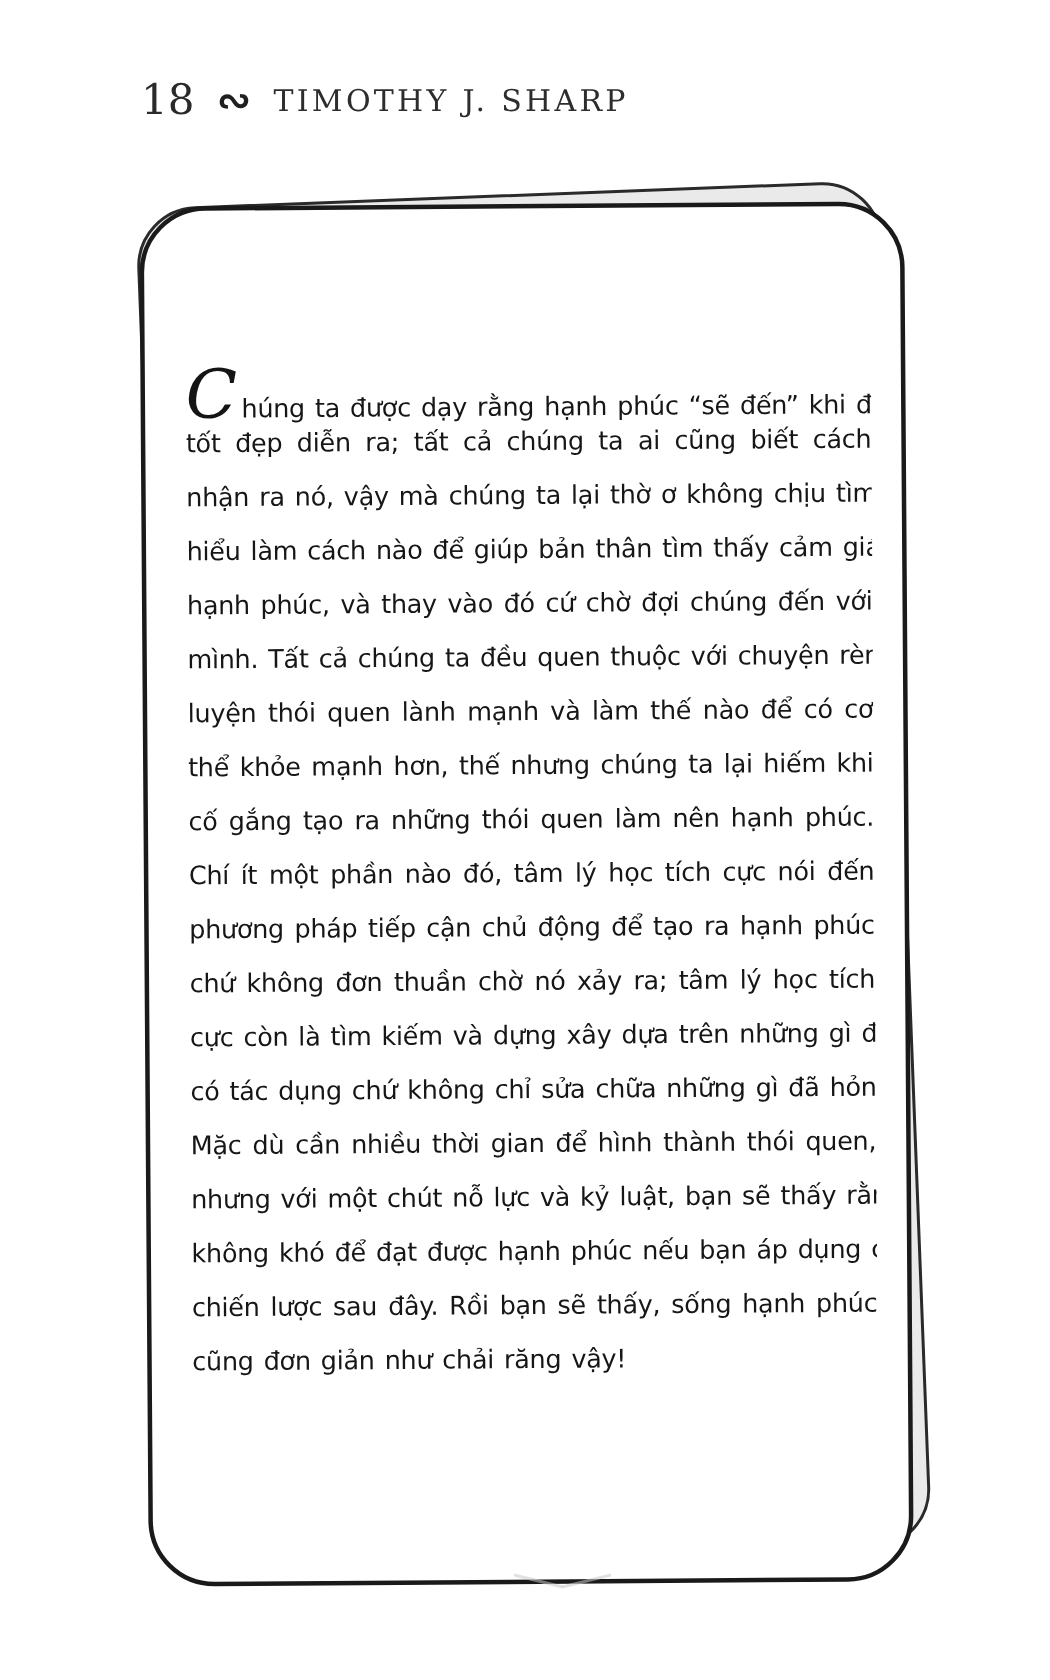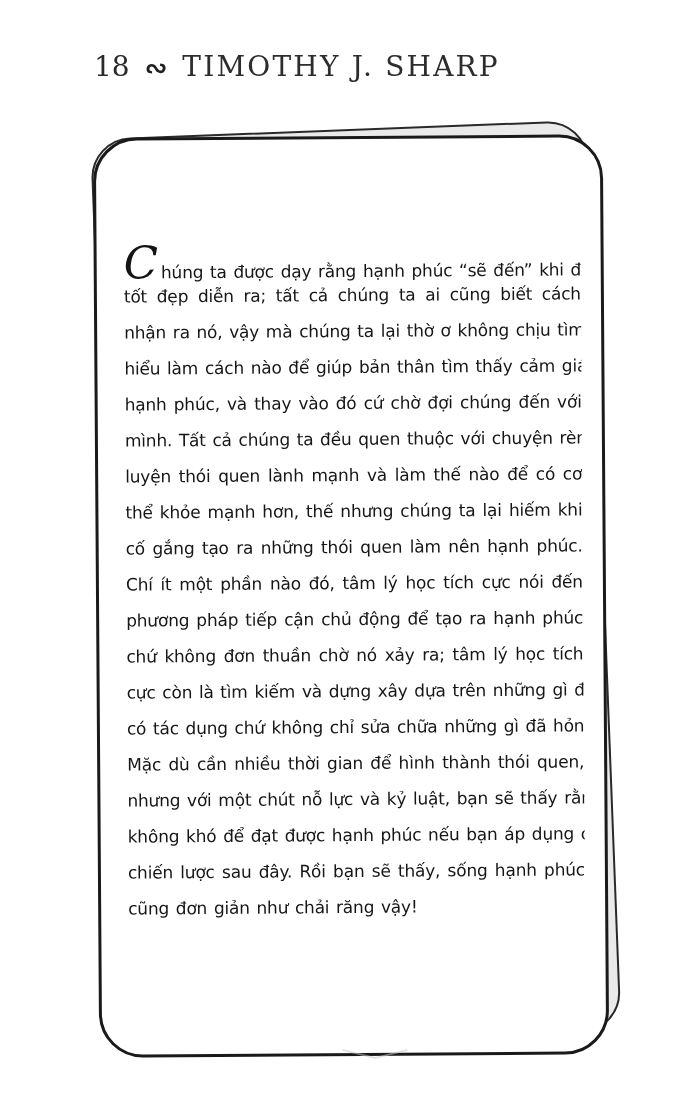--- a/index.html
+++ b/index.html
@@ -19,21 +19,21 @@
   .page-number {
     font-family:"DejaVu Serif", serif;
     font-size:28px; line-height:30px; color:#2a2a2a;
   }
   .ornament {
     font-size:27px; font-weight:bold; line-height:30px;
     transform:translateY(1px); color:#1f1f1f;
   }
   .running-title {
     font-family:"DejaVu Serif", serif;
-    font-size:28px; letter-spacing:2.2px; line-height:30px;
+    font-size:20px; letter-spacing:2.2px; line-height:30px;
     color:#2d2d2d;
   }
 
   
   .card-back {
     position:absolute; left:90px; top:139px;
     width:493px; height:908px;
     background:#eaeaea;
     border:2px solid #2a2a2a;
     border-radius:40px;

